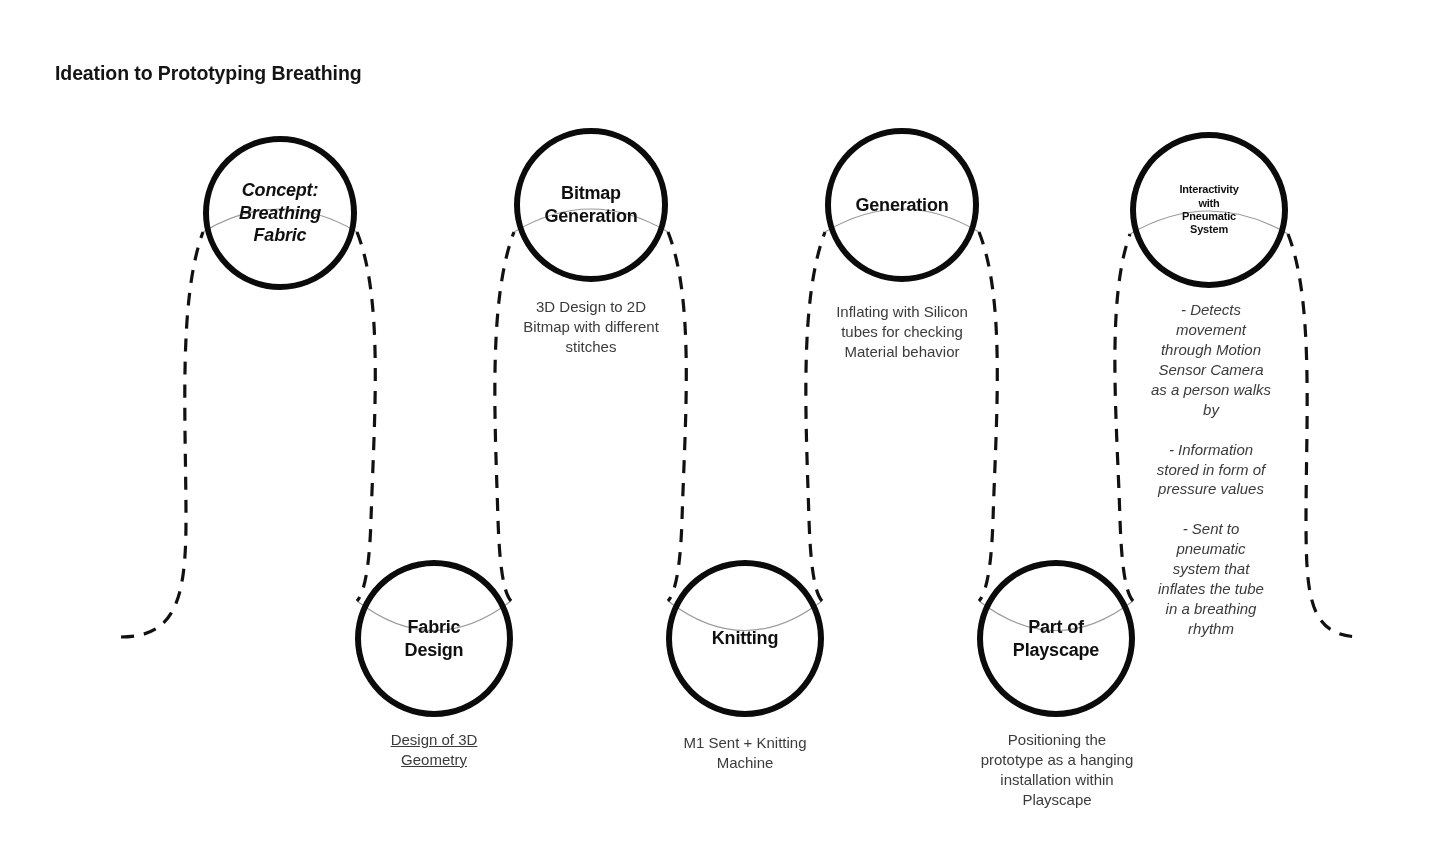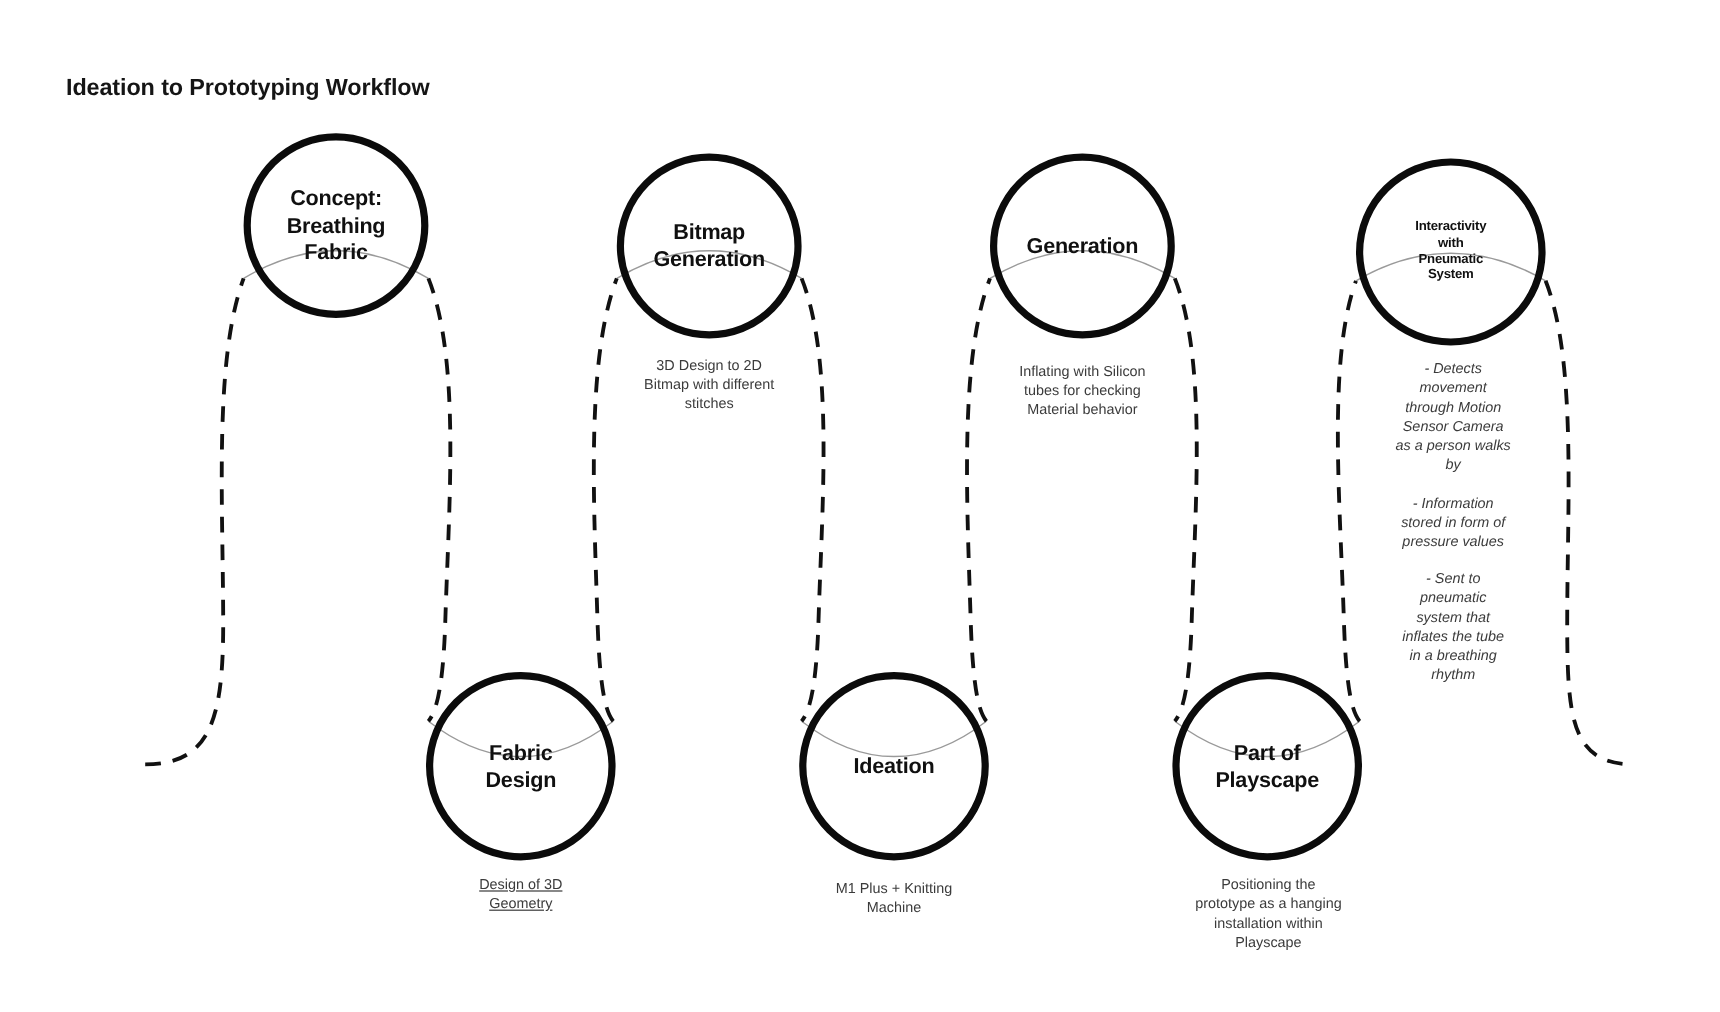--- a/index.html
+++ b/index.html
@@ -65,32 +65,32 @@
   }
   .node-label.small {
     font-size: 11px;
     line-height: 1.22;
   }
 
   
   .caption {
     position: absolute;
     text-align: center;
-    font-size: 12px;
+    font-size: 15px;
     line-height: 1.33;
     color: #3b3b3b;
     white-space: pre-line;
   }
 </style>
 </head>
 <body>
 
 <div id="canvas">
 
-  <div id="diagram-title">Ideation to Prototyping Workflow</div>
+  <div id="diagram-title">Ideation to Prototyping Breathing</div>
 
   <svg id="connector-layer" viewBox="0 0 1433 843" xmlns="http://www.w3.org/2000/svg">
 
     <g fill="none" stroke="#9a9a9a" stroke-width="1.2">
       <path d="M 203 232 Q 280 186 357 232"></path>
       <path d="M 357 601 Q 434 660 511 601"></path>
       <path d="M 514 232 Q 591 186 668 232"></path>
       <path d="M 668 601 Q 745 660 822 601"></path>
       <path d="M 825 232 Q 902 186 979 232"></path>
       <path d="M 979 601 Q 1056 660 1133 601"></path>
@@ -126,21 +126,21 @@
       <path d="M 1133 601
                C 1128 595, 1122 580, 1120 520
                C 1117 420, 1106 300, 1130 234"></path>
 
       <path d="M 1288 234
                C 1314 300, 1306 420, 1306 520
                C 1306 600, 1310 637, 1362 637"></path>
     </g>
   </svg>
 
-  <div class="node" style="left:203px; top:111px; width:154px; height:154px;">
+  <div class="node" style="left:203px; top:136px; width:154px; height:154px;font-style:italic;">
     <span class="node-label">Concept:
 Breathing
 Fabric</span>
   </div>
 
   <div class="node" style="left:355px; top:560px; width:158px; height:157px;">
     <span class="node-label">Fabric
 Design</span>
   </div>
   <div class="caption" style="left:344px; top:730px; width:180px;text-decoration:underline;">Design of 3D
@@ -148,23 +148,23 @@
 
   <div class="node" style="left:514px; top:128px; width:154px; height:154px;">
     <span class="node-label">Bitmap
 Generation</span>
   </div>
   <div class="caption" style="left:491px; top:297px; width:200px;">3D Design to 2D
 Bitmap with different
 stitches</div>
 
   <div class="node" style="left:666px; top:560px; width:158px; height:157px;">
-    <span class="node-label">Ideation</span>
-  </div>
-  <div class="caption" style="left:655px; top:733px; width:180px;">M1 Plus + Knitting
+    <span class="node-label">Knitting</span>
+  </div>
+  <div class="caption" style="left:655px; top:733px; width:180px;">M1 Sent + Knitting
 Machine</div>
 
   <div class="node" style="left:825px; top:128px; width:154px; height:154px;">
     <span class="node-label">Generation</span>
   </div>
   <div class="caption" style="left:802px; top:302px; width:200px;">Inflating with Silicon
 tubes for checking
 Material behavior</div>
 
   <div class="node" style="left:977px; top:560px; width:158px; height:157px;">

